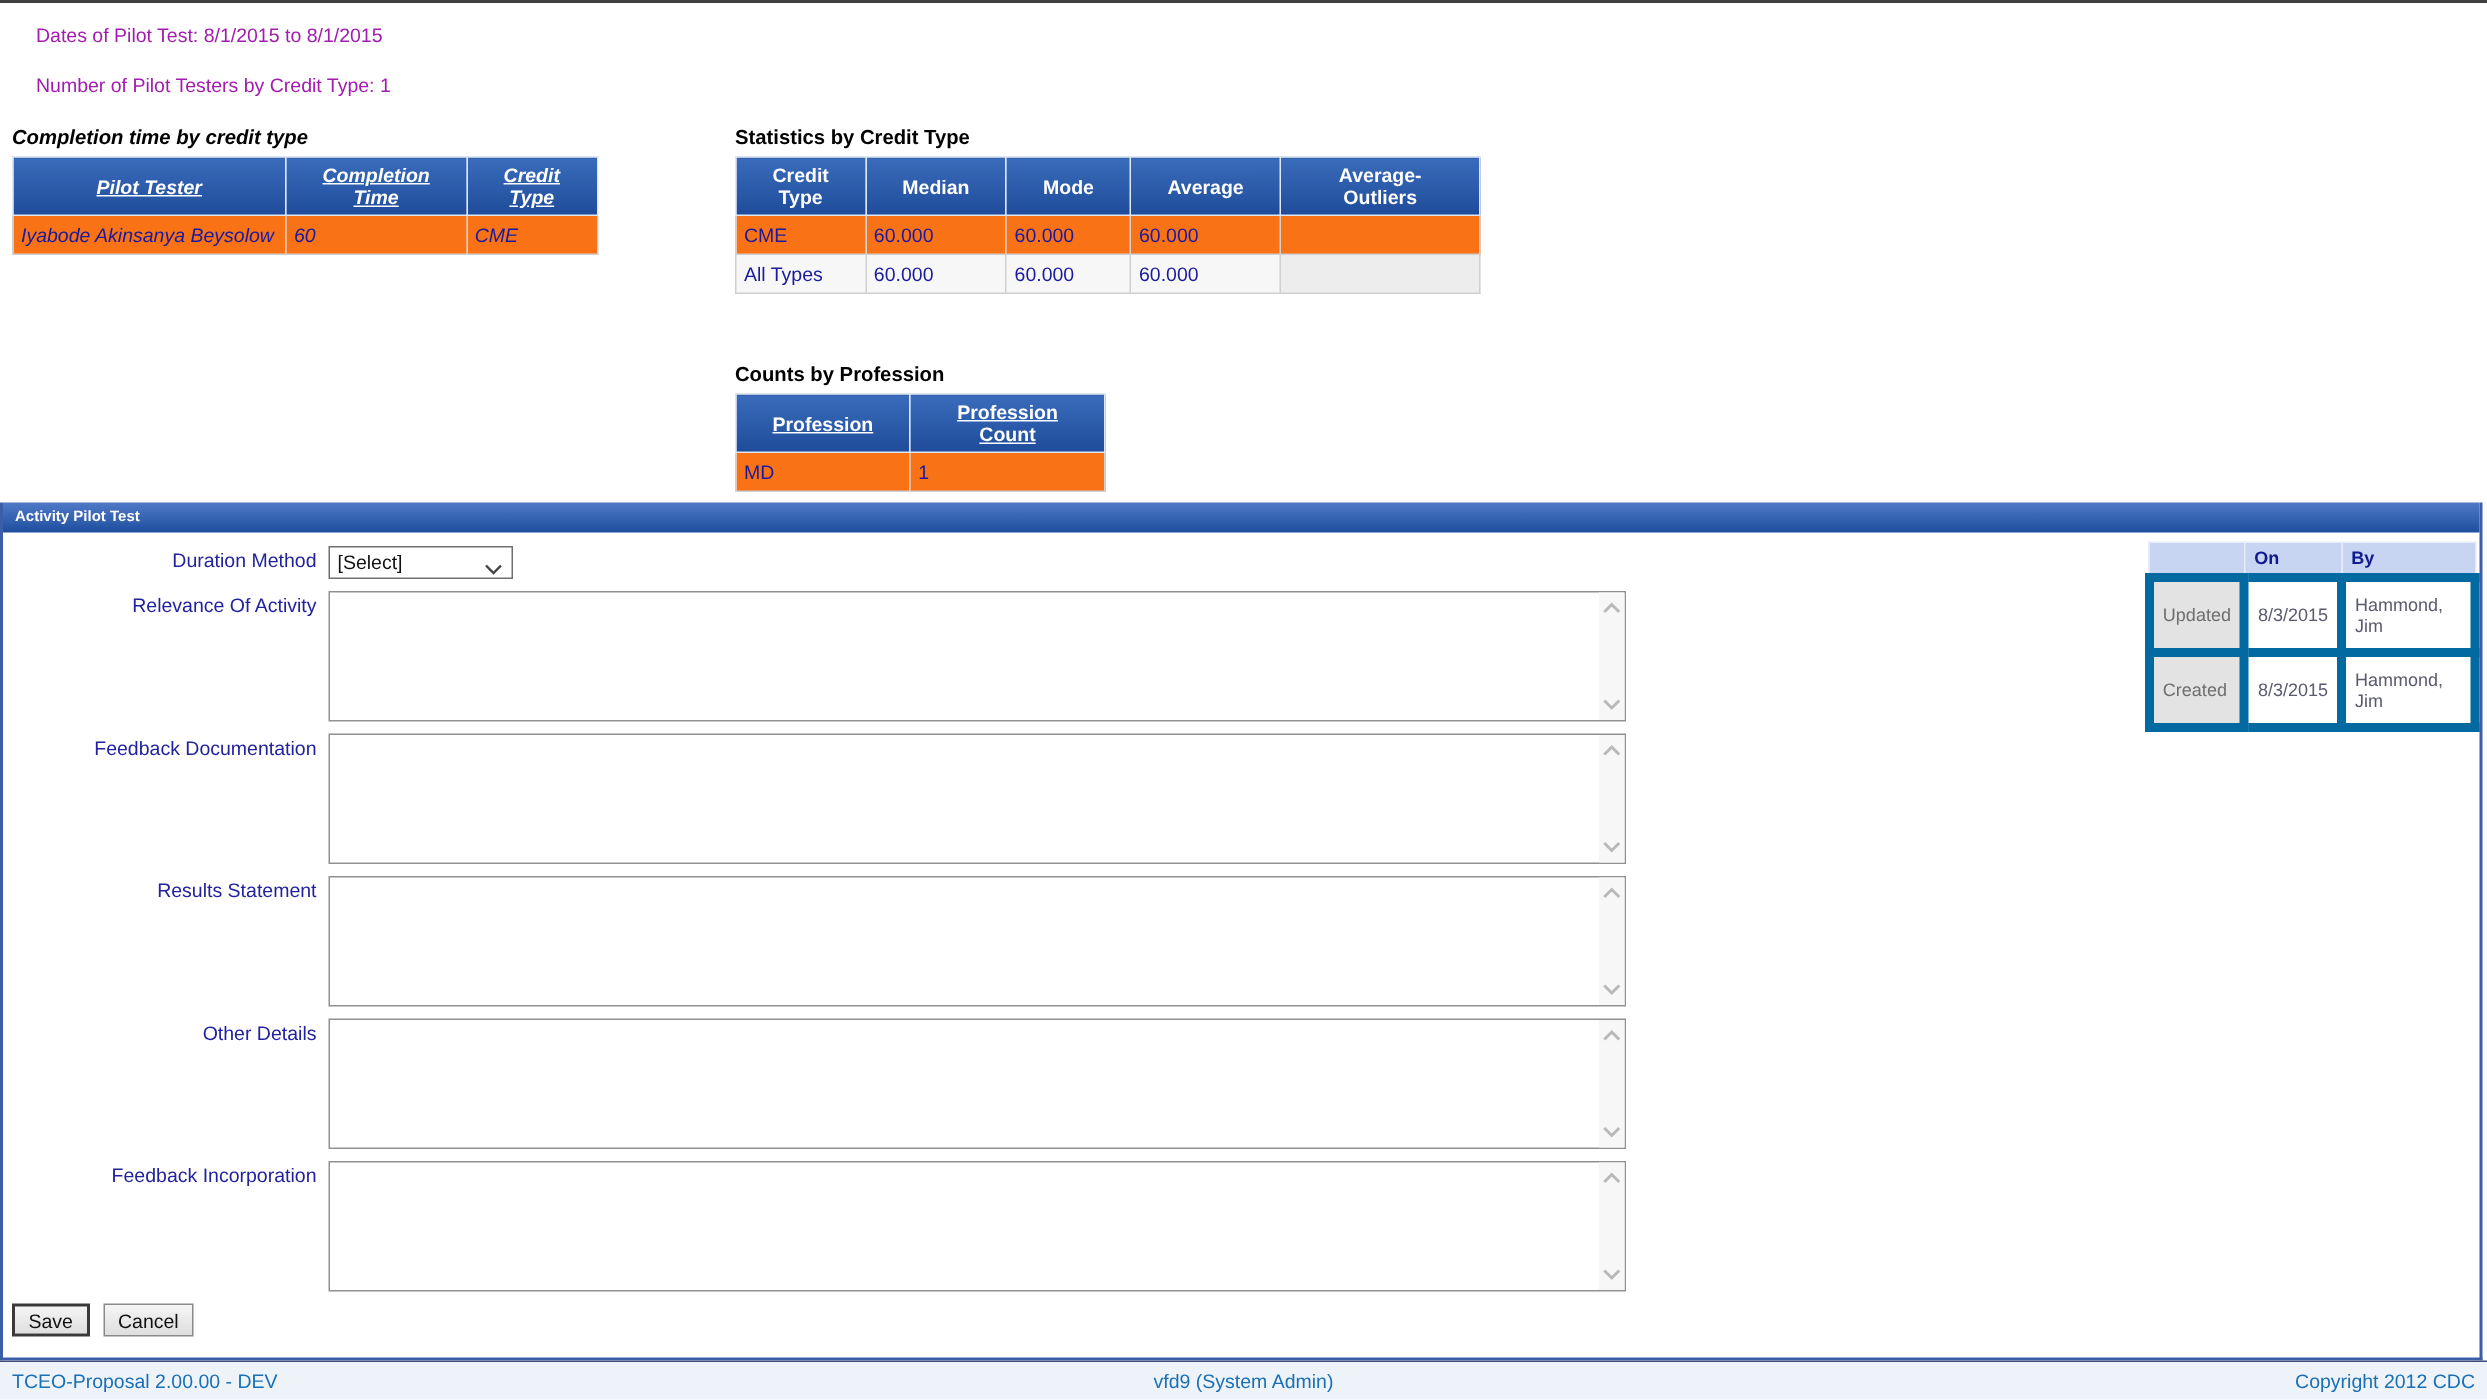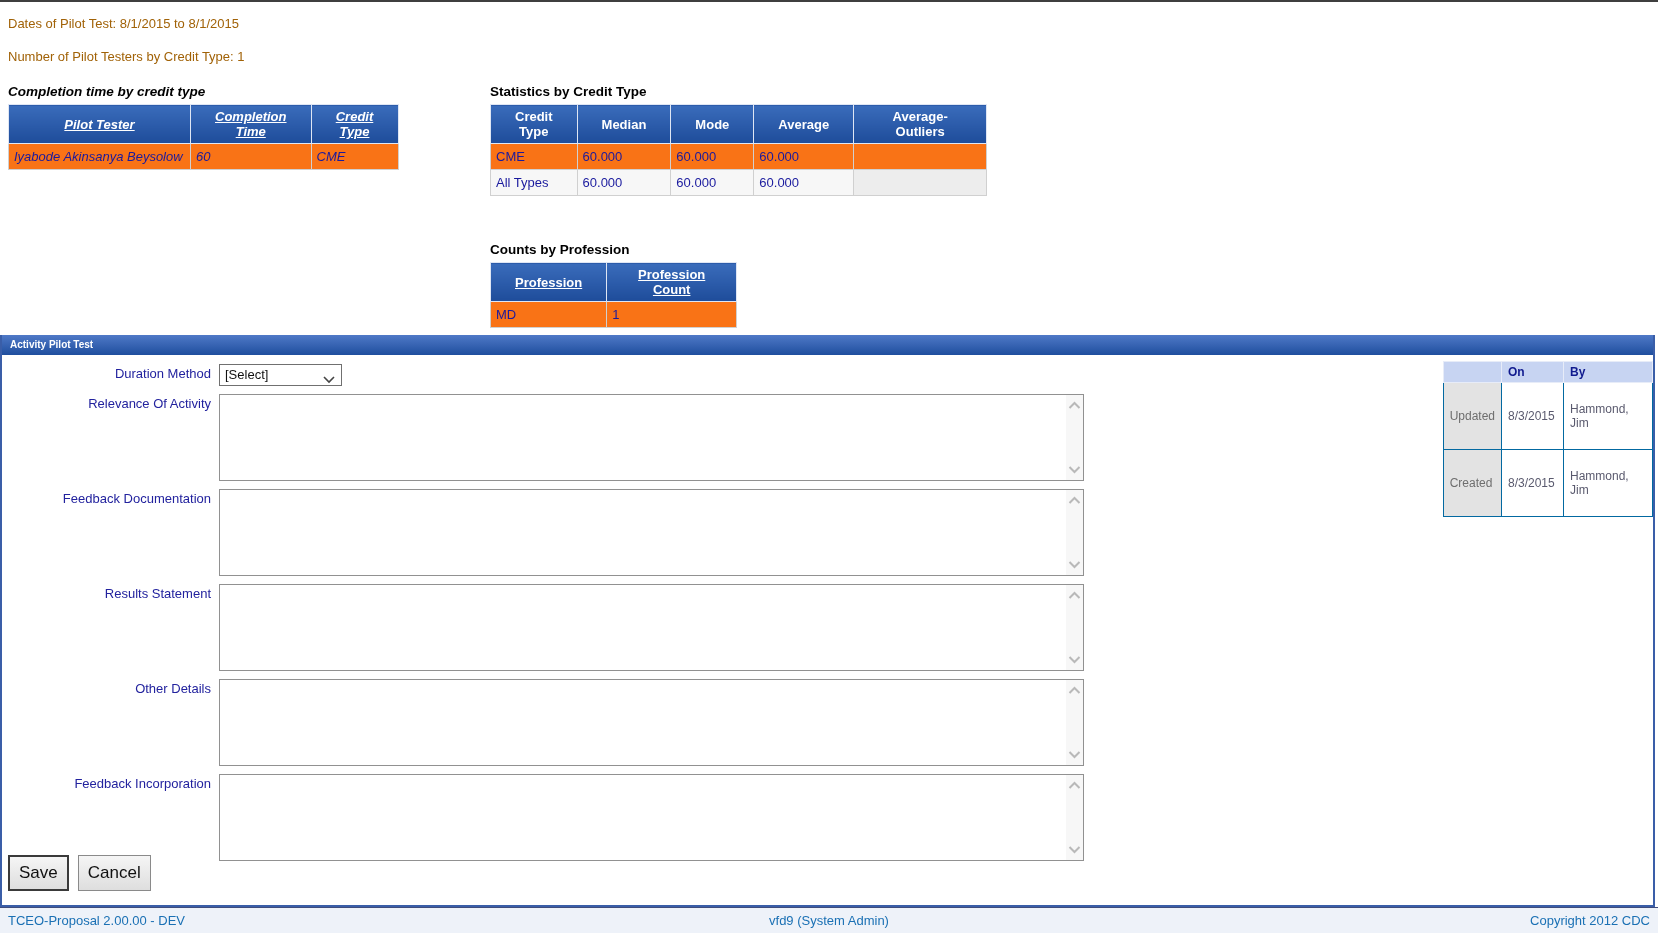--- a/index.html
+++ b/index.html
@@ -5,21 +5,21 @@
   * { box-sizing: border-box; }
   html,body { margin:0; padding:0; }
   body {
     width:1658px; height:933px; position:relative; overflow:hidden;
     background:#ffffff;
     font-family:"Liberation Sans","DejaVu Sans",sans-serif;
     font-size:13px; color:#1a1a1a;
   }
   .topline { position:absolute; top:0; left:0; width:100%; height:2px; background:#3f3f3f; }
 
-  .intro-line { position:absolute; left:8px; color:#a16207; }
+  .intro-line { position:absolute; left:24px; color:#a21caf; }
   #intro1 { top:16px; }
   #intro2 { top:49px; }
 
   .tbl-block { position:absolute; }
   .tbl-title { font-weight:bold; color:#000; font-size:13.5px; margin:0 0 5px 0; }
 
   table.data-table { border-collapse:collapse; border:1px solid #b3b3b3; font-size:13px; }
   table.data-table th {
     background:linear-gradient(#3a6cbb,#1e4c9a);
     color:#fff; font-weight:bold; text-align:center;
@@ -77,29 +77,29 @@
 
   
   .audit-table {
     position:absolute; top:26px; right:0;
     border-collapse:collapse; font-size:12px; border:1px solid #aab4d2;
   }
   .audit-table th {
     background:#c7d4f2; color:#101a8e; font-weight:bold; text-align:left;
     padding:3px 6px; border:1px solid #e7ecf8; height:20px;
   }
-  .audit-table td { padding:19px 6px; border:1px solid #0369a1; height:18px; }
+  .audit-table td { padding:8px 6px; border:6px solid #0369a1; height:18px; }
   .audit-table td.rowlab { background:#e3e3e3; color:#6e6e6e; }
   .audit-table td.val { background:#fff; color:#5a5a6e; }
 
   .btn-row { position:absolute; left:6px; bottom:14px; display:flex; gap:9px; }
   button.btn {
-    font-family:inherit; font-size:17px; color:#111;
+    font-family:inherit; font-size:13px; color:#111;
     background:linear-gradient(#f5f5f5,#dedede);
-    padding:2px 9px; height:36px; cursor:pointer;
+    padding:2px 9px; height:22px; cursor:pointer;
   }
   #save-btn { border:2px solid #3a3a3a; }
   #cancel-btn { border:1px solid #8a8a8a; }
 
   .footer {
     position:absolute; left:0; top:907px; width:100%; height:26px;
     background:#eef2f9; border-top:1px solid #3f4c7d;
     display:flex; align-items:center; padding:0 8px;
     color:#1a70b4; font-size:13px;
   }

